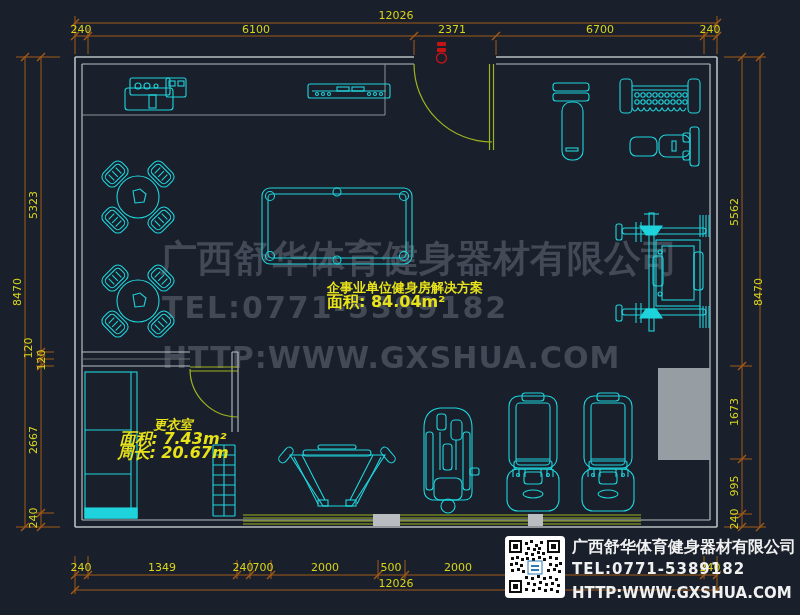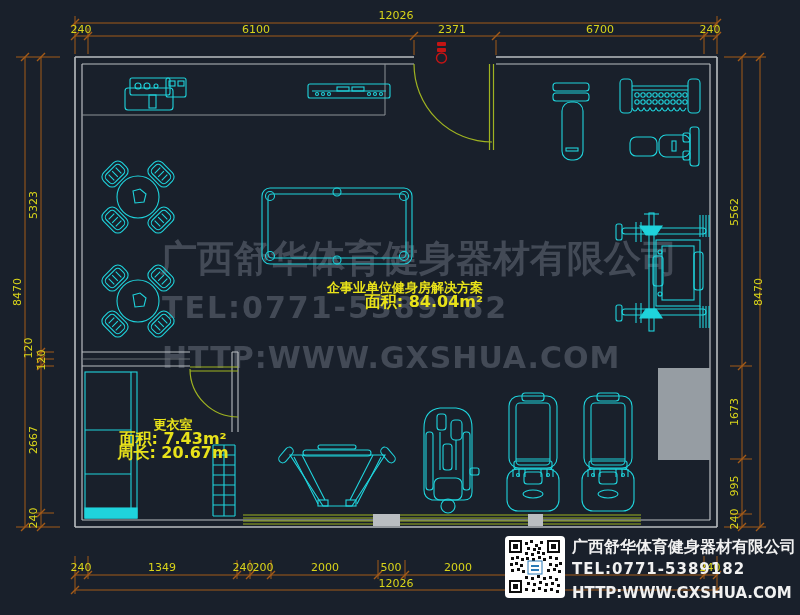--- a/index.html
+++ b/index.html
@@ -12,25 +12,25 @@
          font-family:"DejaVu Sans","Liberation Sans",sans-serif;}
   .stage svg{position:absolute;left:0;top:0;}
   .dim{position:absolute;color:var(--dimtext);font-size:11px;line-height:11px;white-space:nowrap;
        transform:translate(-50%,-50%);}
   .dim.v{transform:translate(-50%,-50%) rotate(-90deg);}
   .wm{position:absolute;color:var(--wm);font-weight:bold;white-space:nowrap;letter-spacing:0px;}
   .wm1{left:160px;top:234px;font-size:37px;}
   .wm2{left:162px;top:290px;font-size:30px;letter-spacing:2px;}
   .wm3{left:162px;top:340px;font-size:30px;letter-spacing:1px;}
   .plan-label{position:absolute;left:405px;top:281px;transform:translateX(-50%);
-              text-align:right;color:var(--label);font-weight:bold;white-space:nowrap;}
+              text-align:left;color:var(--label);font-weight:bold;white-space:nowrap;}
   .plan-label .t{font-size:13px;line-height:14px;}
   .plan-label .s{font-size:16px;line-height:14px;}
   .cr-label{position:absolute;left:173px;top:418px;transform:translateX(-50%);
-            text-align:center;color:var(--label);font-weight:bold;white-space:nowrap;}
+            text-align:center;color:var(--label);font-weight:bold;white-space:nowrap;font-style:italic;}
   .cr-label .t{font-size:13px;line-height:14px;}
   .cr-label .s{font-size:16px;line-height:14px;}
   .card{position:absolute;left:502px;top:532px;width:298px;height:78px;}
   .card .qr{position:absolute;left:3px;top:4px;}
   .card .line{position:absolute;left:70px;color:var(--white);font-weight:bold;white-space:nowrap;}
   .card .c1{top:5px;font-size:16px;}
   .card .c2{top:28px;font-size:15px;letter-spacing:1px;}
   .card .c3{top:52px;font-size:15px;}
 </style>
 </head>
@@ -279,21 +279,21 @@
   <div class="dim" style="left:396px;top:15px">12026</div>
   <div class="dim" style="left:81px;top:29px">240</div>
   <div class="dim" style="left:256px;top:29px">6100</div>
   <div class="dim" style="left:452px;top:29px">2371</div>
   <div class="dim" style="left:600px;top:29px">6700</div>
   <div class="dim" style="left:710px;top:29px">240</div>
 
   <div class="dim" style="left:81px;top:567px">240</div>
   <div class="dim" style="left:162px;top:567px">1349</div>
   <div class="dim" style="left:243px;top:567px">240</div>
-  <div class="dim" style="left:263px;top:567px">200</div>
+  <div class="dim" style="left:263px;top:567px">700</div>
   <div class="dim" style="left:325px;top:567px">2000</div>
   <div class="dim" style="left:391px;top:567px">500</div>
   <div class="dim" style="left:458px;top:567px">2000</div>
   <div class="dim" style="left:710px;top:567px">240</div>
   <div class="dim" style="left:396px;top:583px">12026</div>
 
   <div class="dim v" style="left:17px;top:292px">8470</div>
   <div class="dim v" style="left:33px;top:205px">5323</div>
   <div class="dim v" style="left:28px;top:348px">120</div>
   <div class="dim v" style="left:41px;top:360px">120</div>

